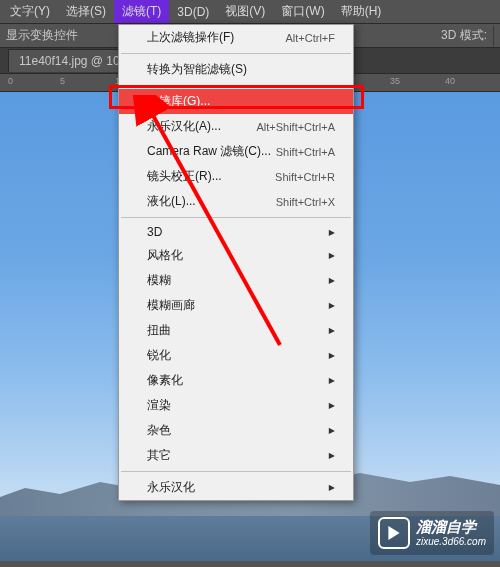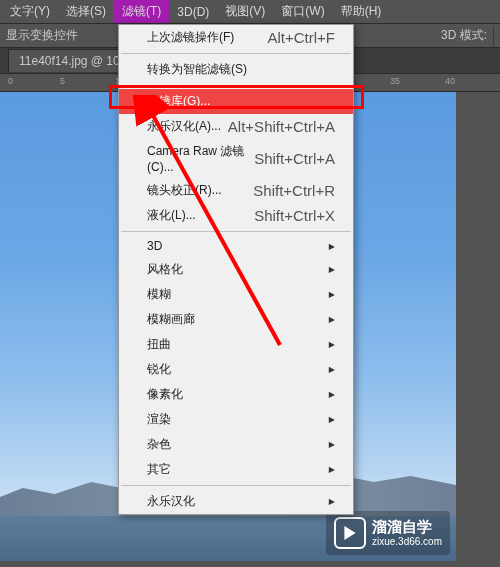--- a/index.html
+++ b/index.html
@@ -19,21 +19,21 @@
       align-items: center;
       color: #d8d8d8;
       padding-left: 2px;
       border-bottom: 1px solid #2a2a2a;
     }
     .menubar-item {
       padding: 3px 8px;
       cursor: default;
     }
     .menubar-item.active {
-      background: #a21caf;
+      background: #6d28d9;
     }
     .toolbar {
       height: 24px;
       background: #535353;
       display: flex;
       align-items: center;
       color: #c8c8c8;
       border-bottom: 1px solid #2a2a2a;
       padding-left: 6px;
     }
@@ -67,23 +67,24 @@
       position: relative;
       color: #a0a0a0;
       font-size: 9px;
     }
     .ruler-tick {
       position: absolute;
       top: 2px;
     }
     .canvas-area {
       position: relative;
-      width: 456px;
+      width: 500px;
       height: 469px;
       overflow: hidden;
+      font-style: italic;
     }
     .sky {
       position: absolute;
       left: 0; top: 0; width: 100%; height: 100%;
       background: linear-gradient(to bottom, #5a9adf 0%, #6ba7e5 35%, #8cbded 60%, #b5d4f2 80%, #d9e9f7 95%);
     }
     .mountains {
       position: absolute;
       left: 0; bottom: 40px; width: 100%; height: 60px;
       background: linear-gradient(to right, #6a7f95 0%, #7a8ea2 30%, #8295a8 60%, #6d8096 100%);
@@ -105,21 +106,21 @@
       z-index: 100;
     }
     .dropdown-item {
       display: flex;
       align-items: center;
       padding: 4px 18px 4px 28px;
       color: #222;
       cursor: default;
     }
     .dropdown-item .label { flex: 1; }
-    .dropdown-item .shortcut { color: #555; font-size: 15px; }
+    .dropdown-item .shortcut { color: #555; font-size: 11px; }
     .dropdown-item.selected {
       background: #ef4444;
       color: #fff;
     }
     .dropdown-item.has-submenu::after {
       content: "▶";
       font-size: 8px;
       color: #333;
       margin-left: 6px;
     }

